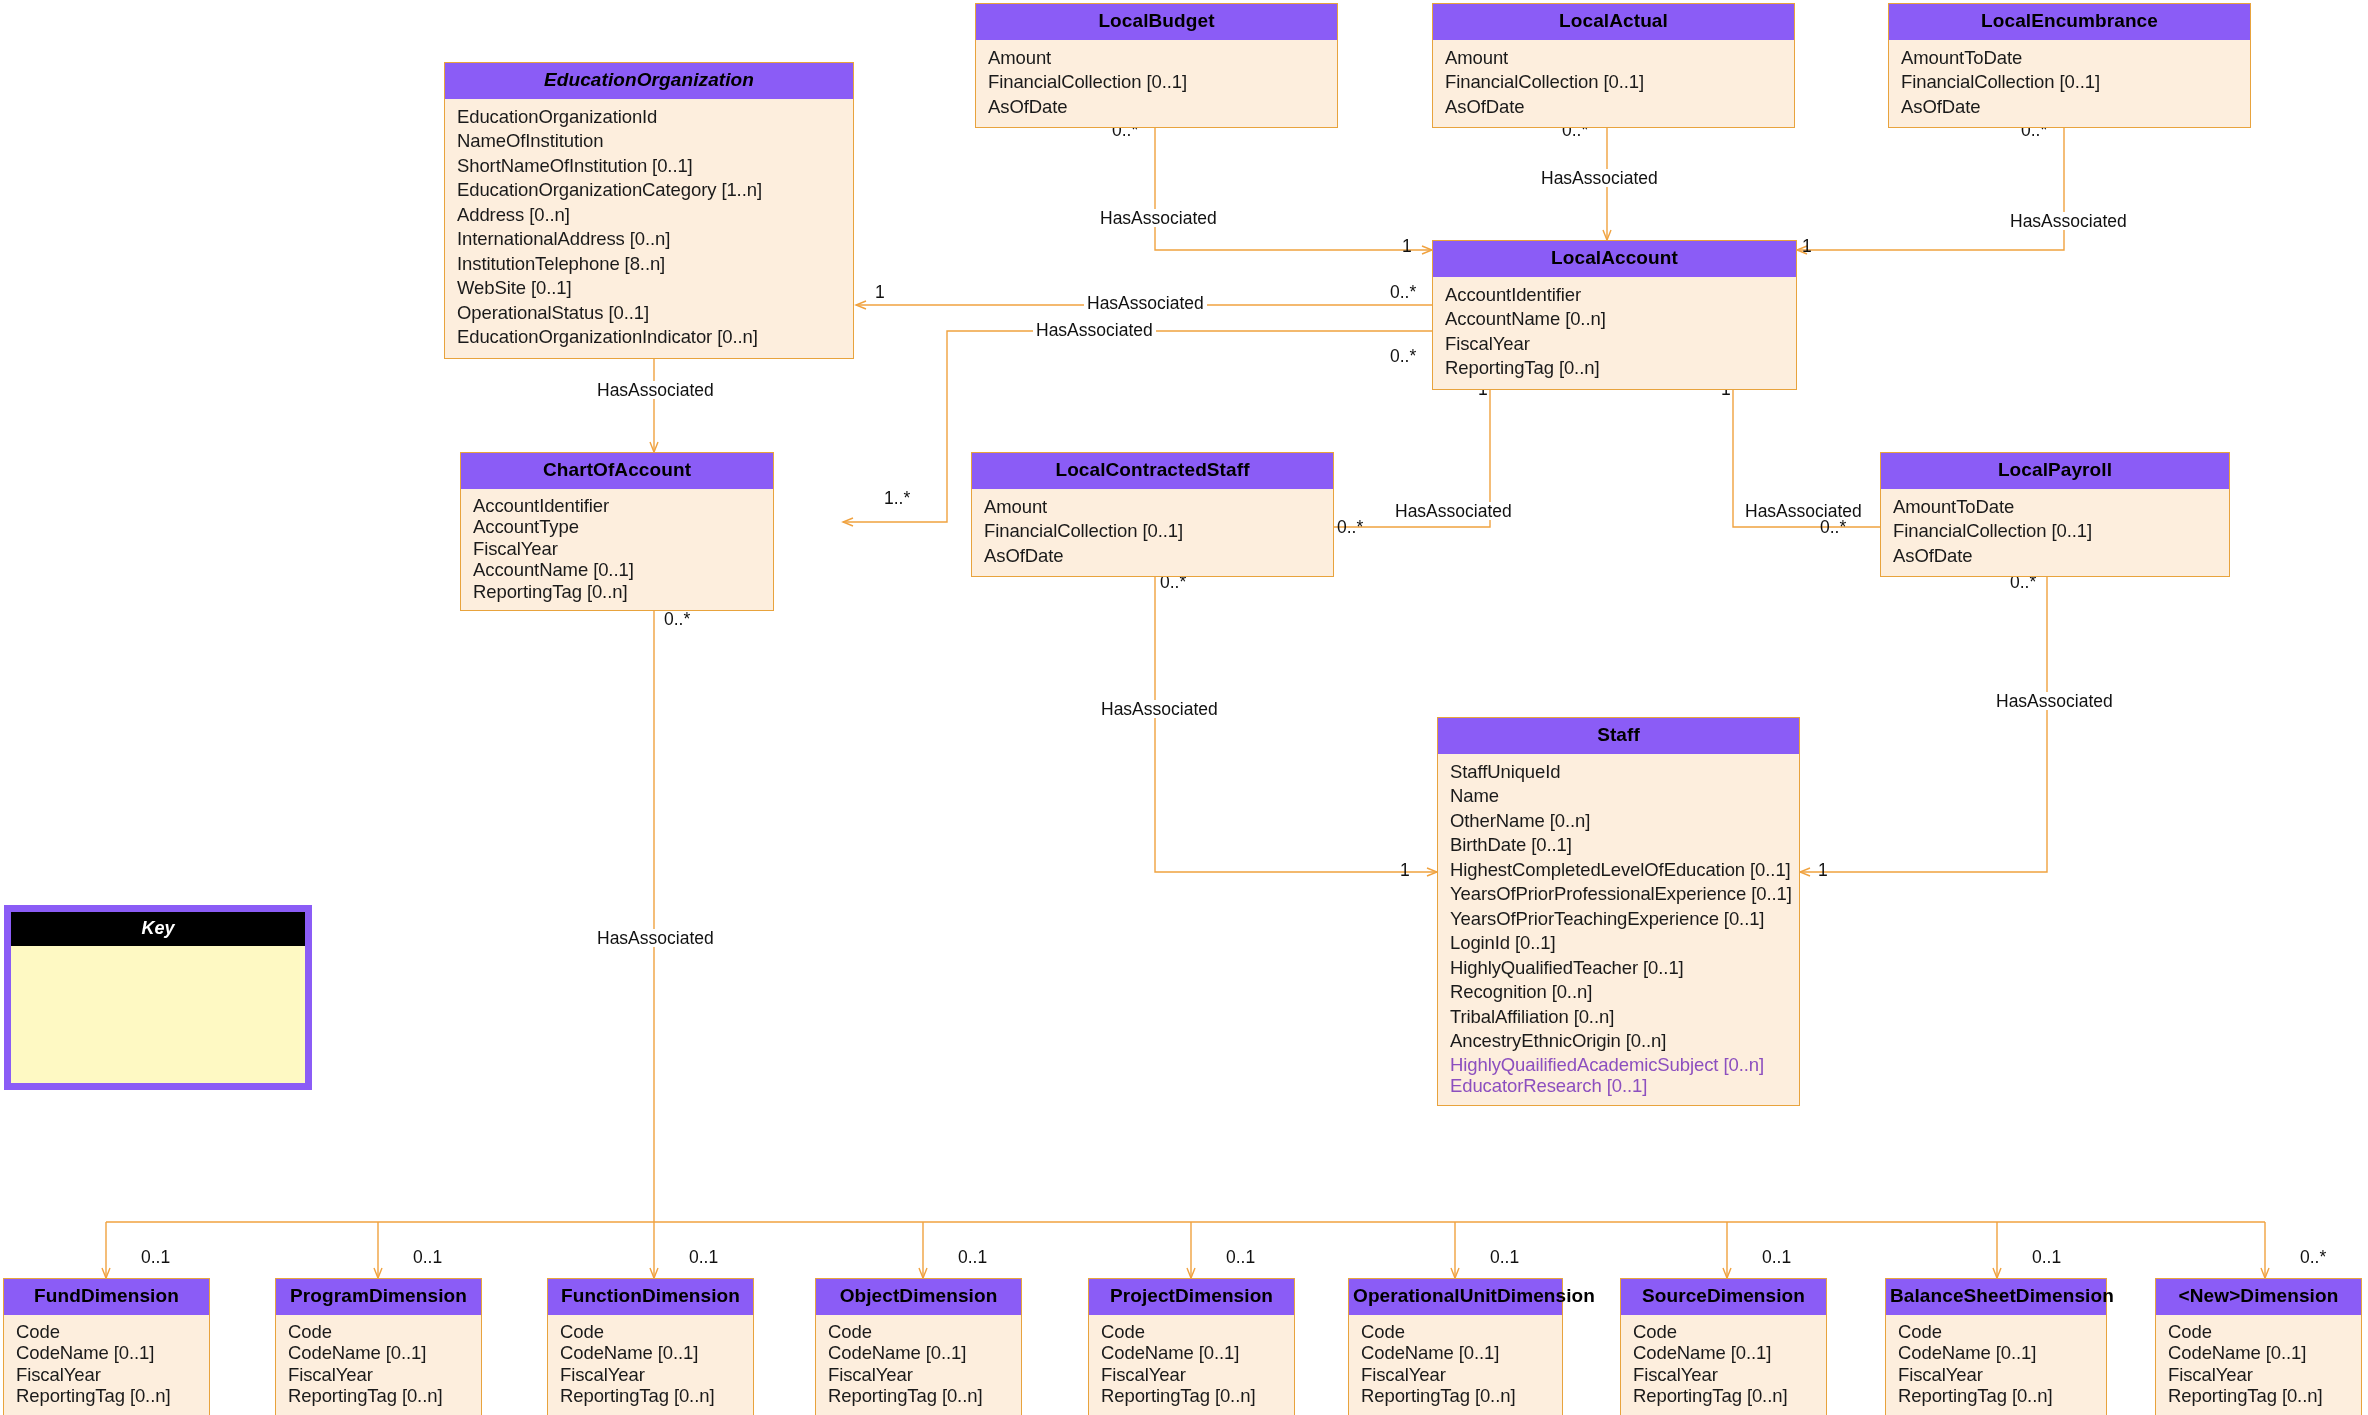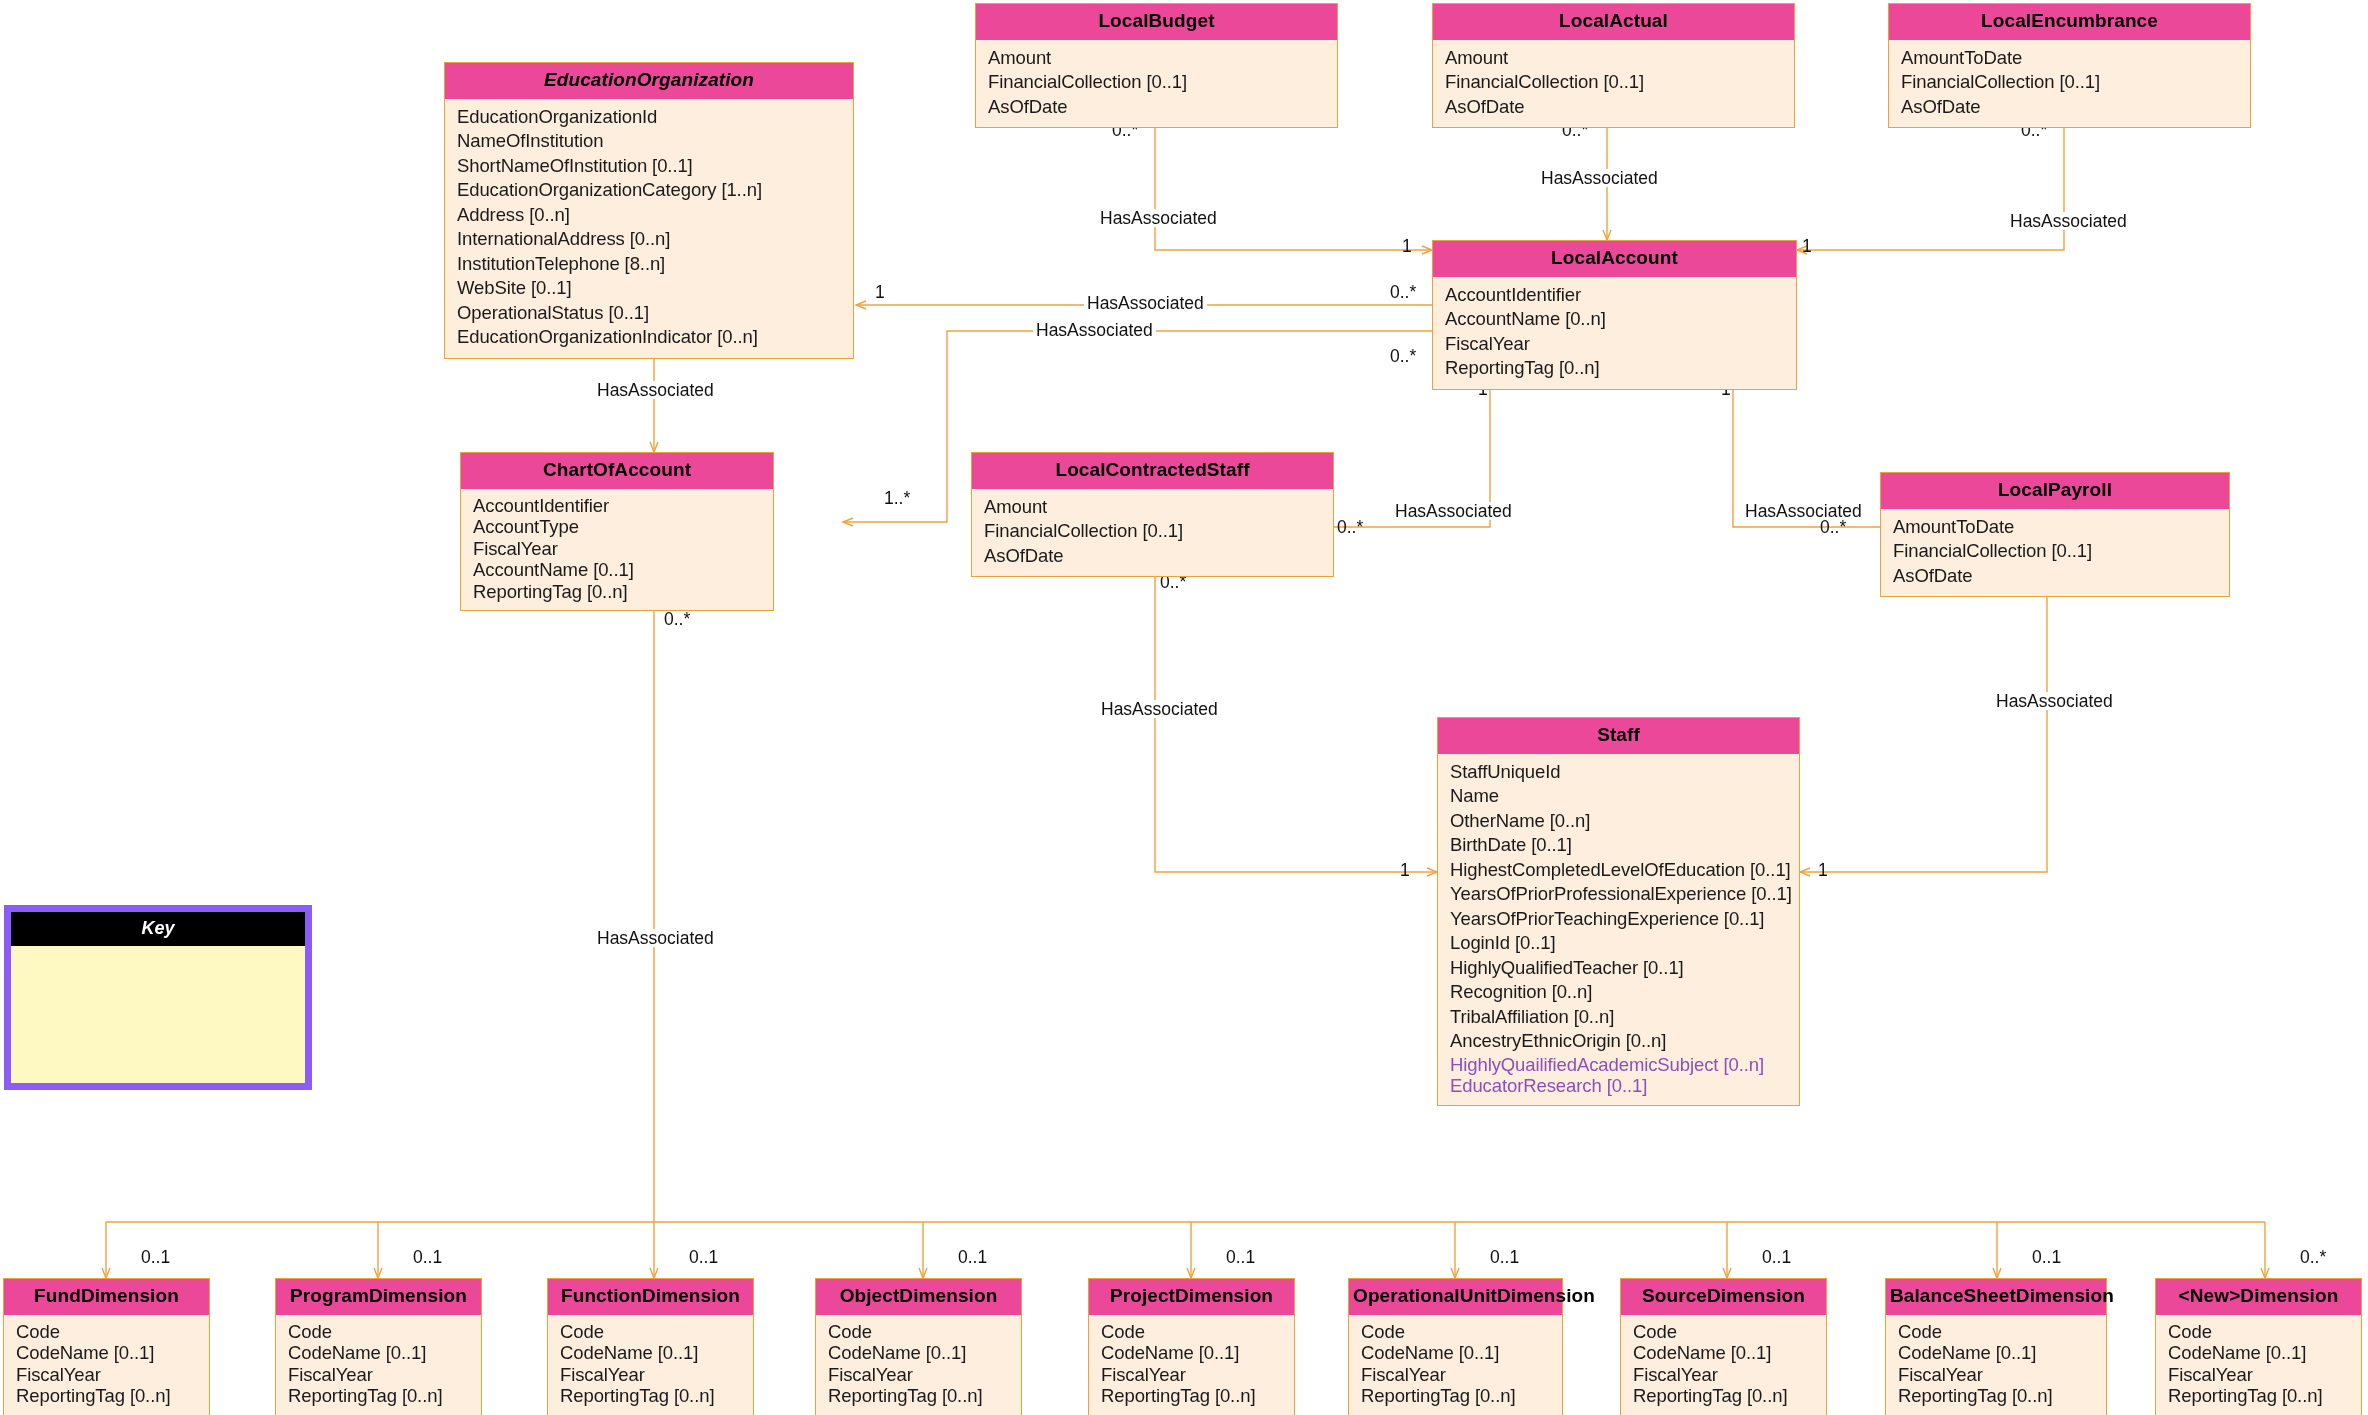--- a/index.html
+++ b/index.html
@@ -29,21 +29,21 @@
     pointer-events: none;
   }
   .entity {
     position: absolute;
     box-sizing: border-box;
     border: 1px solid #e8a33d;
     background: #fdeedd;
     box-shadow: 0 0 0 0 rgba(0,0,0,0);
   }
   .entity-header {
-    background: #ec4899;
+    background: #8b5cf6;
     color: #000000;
     font-weight: bold;
     font-size: 19px;
     text-align: center;
     line-height: 1.1;
     padding: 7px 4px 8px 4px;
     box-sizing: border-box;
     letter-spacing: 0.1px;
   }
   .entity-header.italic {
@@ -272,21 +272,21 @@
 
   <div class="entity" style="left:971px; top:452px; width:363px;">
     <div class="entity-header">LocalContractedStaff</div>
     <div class="entity-body">
       <div class="attr loose">Amount</div>
       <div class="attr loose">FinancialCollection [0..1]</div>
       <div class="attr loose">AsOfDate</div>
     </div>
   </div>
 
-  <div class="entity" style="left:1880px; top:472px; width:350px;">
+  <div class="entity" style="left:1880px; top:452px; width:350px;">
     <div class="entity-header">LocalPayroll</div>
     <div class="entity-body">
       <div class="attr loose">AmountToDate</div>
       <div class="attr loose">FinancialCollection [0..1]</div>
       <div class="attr loose">AsOfDate</div>
     </div>
   </div>
 
   <div class="entity" style="left:1437px; top:717px; width:363px;">
     <div class="entity-header">Staff</div>

